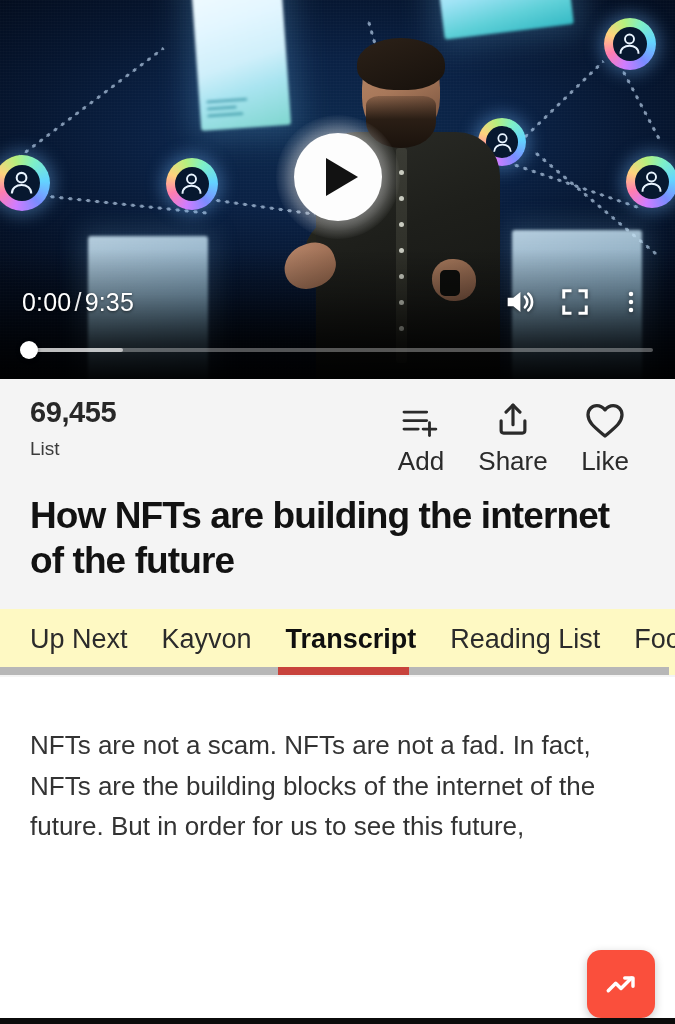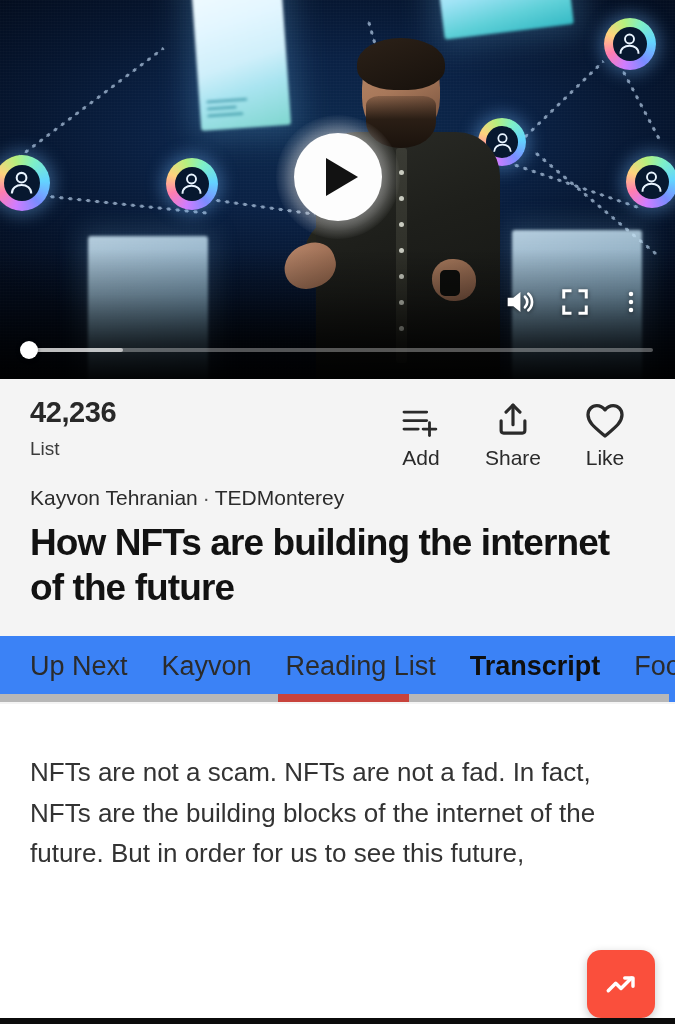--- a/index.html
+++ b/index.html
@@ -229,36 +229,36 @@
     letter-spacing: -.4px; line-height: 1.1;
   }
   .views-lbl { font-size: 19px; color: #3b3b3b; margin-top: 9px; }
   .stats-spacer { flex: 1; }
   .action {
     display: flex; flex-direction: column; align-items: center;
     width: 92px;
   }
   .action .glyph { height: 42px; display: flex; align-items: flex-end; justify-content: center; }
   .action .glyph svg { display: block; }
-  .action .lbl { font-size: 21px; color: #2a2a2a; margin-top: 7px; }
+  .action .lbl { font-size: 26px; color: #2a2a2a; margin-top: 7px; }
 
   .byline {
     padding: 10px 30px 0 30px;
     font-size: 21px; color: #2b2b2b;
   }
   .byline .dot { margin: 0 5px; color: #555; }
   .title {
     padding: 10px 24px 0 30px;
     font-size: 37px; font-weight: bold; color: #121212;
     line-height: 1.22; letter-spacing: -.9px;
     max-width: 640px;
   }
 
   
-  .tabs-wrap { background: #3b82f6; position: relative; margin-top: 26px; }
+  .tabs-wrap { background: #fef9c3; position: relative; margin-top: 26px; }
   .tabs {
     display: flex; align-items: flex-end;
     padding: 0 0 0 30px;
     white-space: nowrap; overflow: hidden;
     height: 58px;
   }
   .tab {
     font-size: 27px; color: #2b2b2b;
     padding: 0 0 12px 0; margin-right: 34px;
     position: relative; flex: 0 0 auto;
@@ -419,20 +419,23 @@
     <div class="play-wrap">
       <div class="play-halo"></div>
       <div class="play-btn">
         <div class="play-tri"></div>
       </div>
     </div>
 
     <div class="ctrl-shade"></div>
 
     <div class="ctrl-row">
+      <div class="time">
+        <span>0:00</span><span class="sep">/</span><span>9:35</span>
+      </div>
       <div class="ctrl-spacer"></div>
       <div class="ctrl-icon">
         <svg width="34" height="34" viewBox="0 0 24 24" fill="#fff">
             <path d="M4 9v6h4l5 4V5L8 9H4z"></path>
             <path d="M16.2 8.3a5 5 0 010 7.4" fill="none" stroke="#fff" stroke-width="1.9" stroke-linecap="round"></path>
             <path d="M18.6 6.1a8 8 0 010 11.8" fill="none" stroke="#fff" stroke-width="1.9" stroke-linecap="round"></path>
           </svg>
       </div>
       <div class="ctrl-icon">
         <svg width="30" height="30" viewBox="0 0 24 24" fill="none" stroke="#fff" stroke-width="2.4" stroke-linecap="square">
@@ -456,21 +459,21 @@
       <div class="prog-buffer" style="width: 16%;"></div>
       <div class="prog-fill" style="width: 0%;"></div>
       <div class="prog-knob" style="left: calc(0% - 2px);"></div>
     </div>
   </div>
 
   <div class="meta">
 
     <div class="stats">
       <div>
-        <div class="views-num">42,236</div>
+        <div class="views-num">69,455</div>
         <div class="views-lbl">List</div>
       </div>
       <div class="stats-spacer"></div>
 
       <div class="action">
         <span class="glyph">
           <svg width="40" height="34" viewBox="0 0 28 24" fill="none" stroke="#2a2a2a" stroke-width="2" stroke-linecap="round">
             <path d="M2 5h16"></path>
               <path d="M2 11h16"></path>
               <path d="M2 17h10"></path>
@@ -496,32 +499,29 @@
       <div class="action">
         <span class="glyph">
           <svg width="40" height="36" viewBox="0 0 24 22" fill="none" stroke="#2a2a2a" stroke-width="2" stroke-linejoin="round">
             <path d="M12 20.2C5.6 14.8 1.6 11.8 1.6 7.2 1.6 4 4 1.6 7 1.6c1.9 0 3.7 1 5 2.6 1.3-1.6 3.1-2.6 5-2.6 3 0 5.4 2.4 5.4 5.6 0 4.6-4 7.6-10.4 13z"></path>
           </svg>
         </span>
         <span class="lbl">Like</span>
       </div>
     </div>
 
-    <div class="byline">
-      <span>Kayvon Tehranian</span><span class="dot">·</span><span>TEDMonterey</span>
-    </div>
 
     <h1 class="title">How NFTs are building the internet of the future</h1>
 
     <div class="tabs-wrap">
       <div class="tabs">
         <div class="tab">Up Next</div>
         <div class="tab">Kayvon</div>
+        <div class="tab active">Transcript</div>
         <div class="tab">Reading List</div>
-        <div class="tab active">Transcript</div>
         <div class="tab">Footnot</div>
       </div>
       <div class="scrollbar">
         <div class="scroll-active" id="tab-indicator" style="background: rgb(200, 67, 60); left: 278.078px; width: 130.547px;"></div>
       </div>
     </div>
   </div>
 
   <div class="panel-body">
 

